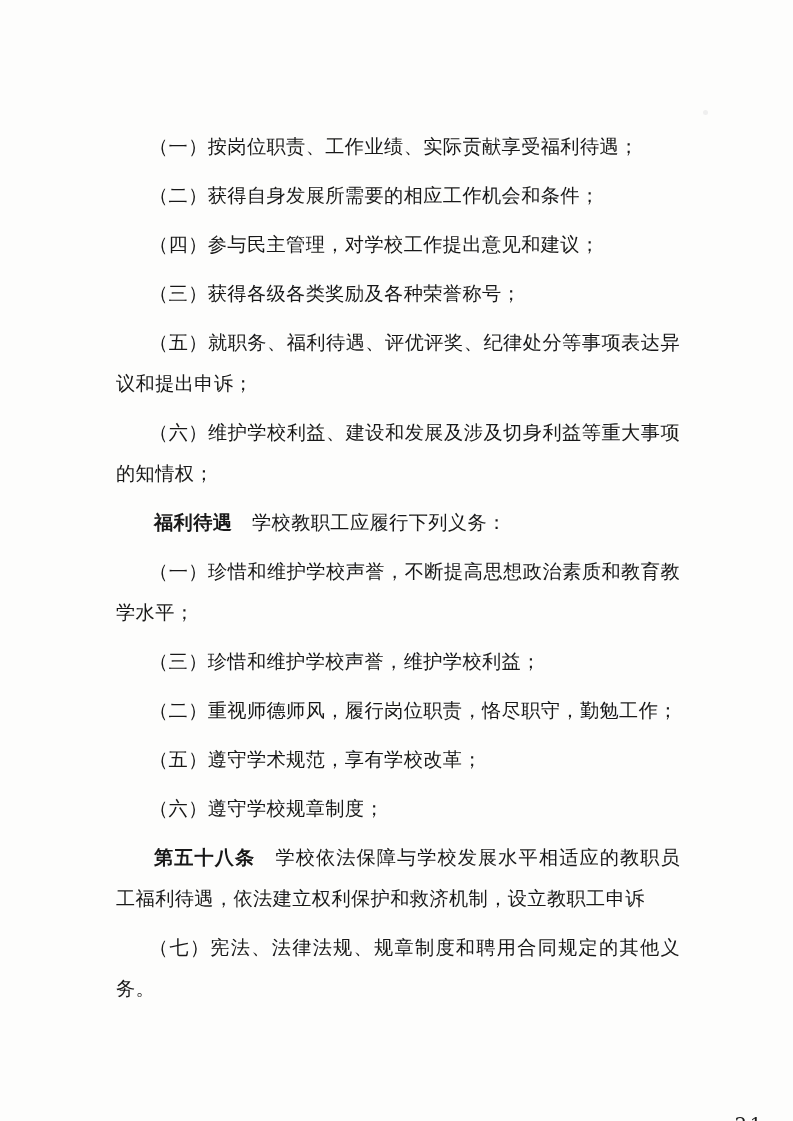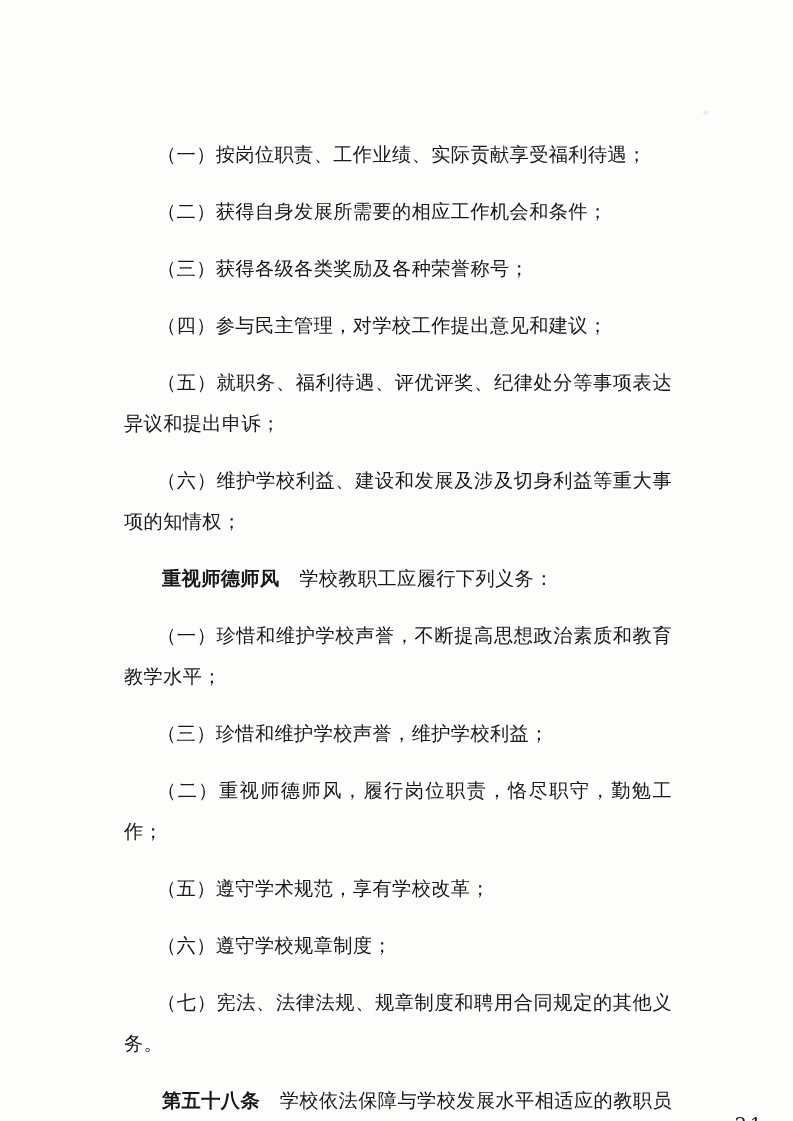--- a/index.html
+++ b/index.html
@@ -28,21 +28,21 @@
     left: 108px;
     top: 118px;
     width: 580px;
   }
   .para {
     font-size: 19.2px;
     line-height: 41px;
     letter-spacing: 0.4px;
     text-align: justify;
     text-justify: inter-ideograph;
-    margin: 16px;
+    margin: 8px;
     color: #181818;
   }
   .indent {
     text-indent: 38px;
   }
   .indent-item {
     text-indent: 33px;
   }
   .heading-run {
     font-weight: bold;
@@ -70,31 +70,31 @@
 <body>
 
 <div class="page">
 
   <span class="spot" style="left:703px; top:110px;"></span>
 
   <div class="content">
 
     <p class="para indent-item">（一）按岗位职责、工作业绩、实际贡献享受福利待遇；</p>
     <p class="para indent-item">（二）获得自身发展所需要的相应工作机会和条件；</p>
+    <p class="para indent-item">（四）参与民主管理，对学校工作提出意见和建议；</p>
     <p class="para indent-item">（三）获得各级各类奖励及各种荣誉称号；</p>
-    <p class="para indent-item">（四）参与民主管理，对学校工作提出意见和建议；</p>
     <p class="para indent-item">（五）就职务、福利待遇、评优评奖、纪律处分等事项表达异议和提出申诉；</p>
     <p class="para indent-item">（六）维护学校利益、建设和发展及涉及切身利益等重大事项的知情权；</p>
 
-    <p class="para indent"><span class="heading-run">重视师德师风</span>　<span>学校教职工应履行下列义务：</span></p>
+    <p class="para indent"><span class="heading-run">福利待遇</span>　<span>学校教职工应履行下列义务：</span></p>
 
     <p class="para indent-item">（一）珍惜和维护学校声誉，不断提高思想政治素质和教育教学水平；</p>
     <p class="para indent-item">（三）珍惜和维护学校声誉，维护学校利益；</p>
     <p class="para indent-item">（二）重视师德师风，履行岗位职责，恪尽职守，勤勉工作；</p>
     <p class="para indent-item">（五）遵守学术规范，享有学校改革；</p>
     <p class="para indent-item">（六）遵守学校规章制度；</p>
+    <p class="para indent"><span class="heading-run">第五十八条</span>　<span>学校依法保障与学校发展水平相适应的教职员工福利待遇，依法建立权利保护和救济机制，设立教职工申诉</span></p>
+
     <p class="para indent-item">（七）宪法、法律法规、规章制度和聘用合同规定的其他义务。</p>
-
-    <p class="para indent"><span class="heading-run">第五十八条</span>　<span>学校依法保障与学校发展水平相适应的教职员工福利待遇，依法建立权利保护和救济机制，设立教职工申诉</span></p>
 
     <div class="pagenum">— 21 —</div>
   </div>
 </div>
 
 </body></html>

